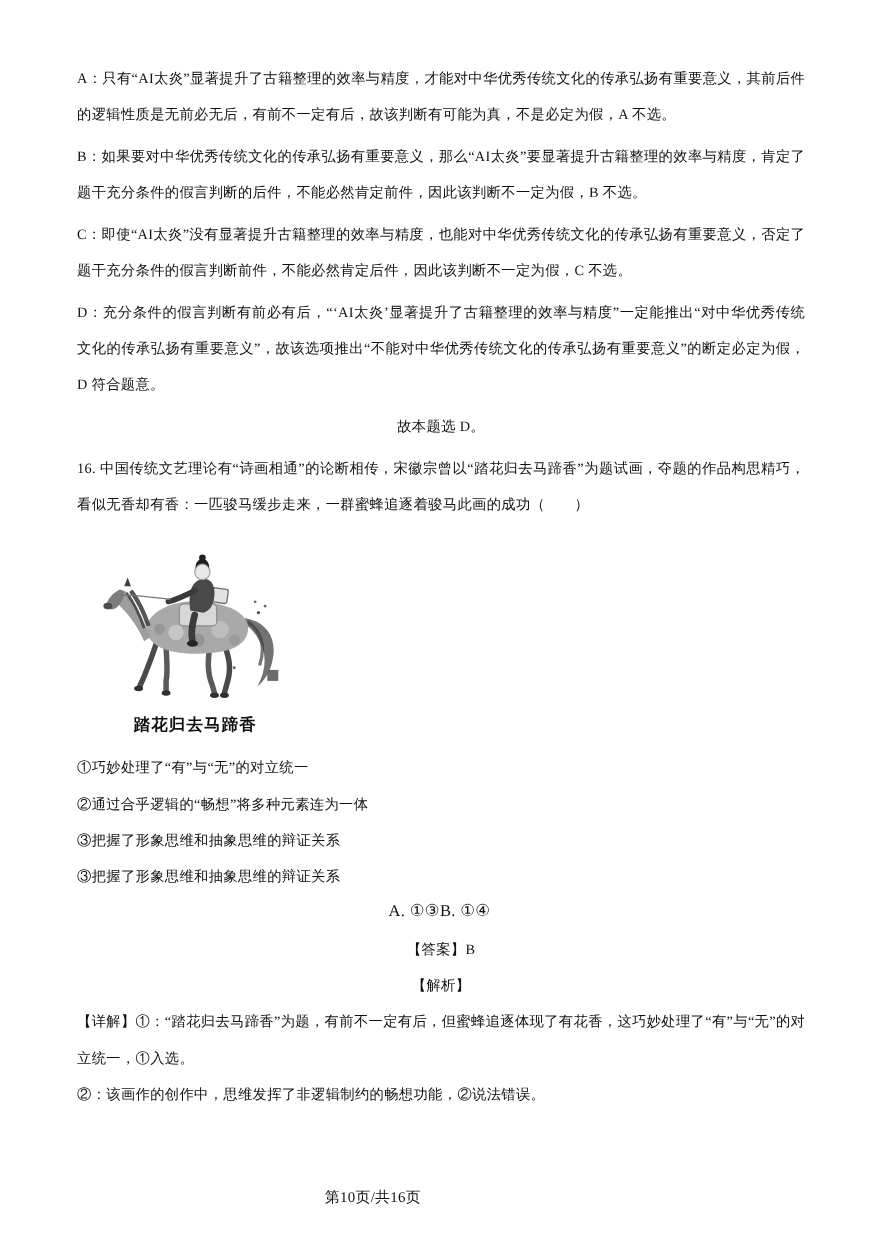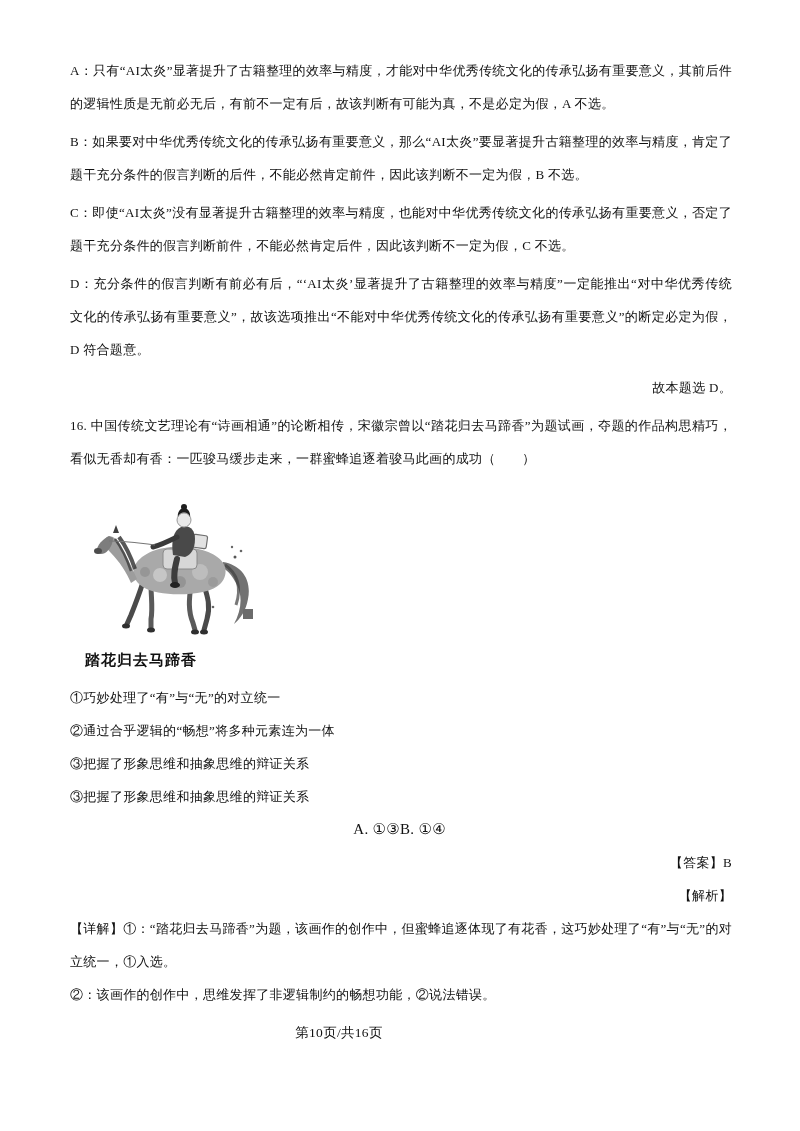--- a/index.html
+++ b/index.html
@@ -7,33 +7,33 @@
   body {
     width:800px; height:1131px; position:relative; overflow:hidden;
     font-family:"Liberation Serif","DejaVu Serif",serif;
     color:#111111;
   }
   .page { padding:54px 68px 0 70px; }
   .para {
     font-size:13px; line-height:33px; text-align:justify;
     letter-spacing:0.3px; margin-bottom:5px;
   }
-  .single { text-align:right; }
+  .single { text-align:center; }
   .figure { margin:12px 0 8px 15px; width:185px; }
   .figure svg { display:block; }
   .figure-caption {
-    font-size:15px; font-weight:bold; text-align:left;
+    font-size:15px; font-weight:bold; text-align:center;
     line-height:26px; letter-spacing:1px;
   }
   .statements .para { margin-bottom:0; }
   .choice-row { display:flex; font-size:15px; line-height:33px; letter-spacing:0.3px;text-align:right; }
   .choice-row .choice-a { width:330px; }
   .answer-block .para { margin-bottom:0; }
   .footer {
-    position:absolute; left:0; top:1024px; width:678px;
+    position:absolute; left:0; top:1080px; width:678px;
     text-align:center; font-size:13.5px; letter-spacing:0.3px; color:#111;
   }
 </style>
 </head>
 <body>
 
 <div class="page">
 
   <div class="para">A：只有“AI太炎”显著提升了古籍整理的效率与精度，才能对中华优秀传统文化的传承弘扬有重要意义，其前后件的逻辑性质是无前必无后，有前不一定有后，故该判断有可能为真，不是必定为假，A 不选。</div>
   <div class="para">B：如果要对中华优秀传统文化的传承弘扬有重要意义，那么“AI太炎”要显著提升古籍整理的效率与精度，肯定了题干充分条件的假言判断的后件，不能必然肯定前件，因此该判断不一定为假，B 不选。</div>
@@ -119,20 +119,20 @@
   </div>
 
   <div class="choice-row">
     <span class="choice-a">A. ①③</span>
     <span class="choice-b">B. ①④</span>
   </div>
 
   <div class="answer-block">
     <div class="para single">【答案】B</div>
     <div class="para single">【解析】</div>
-    <div class="para">【详解】①：“踏花归去马蹄香”为题，该画作的创作中，但蜜蜂追逐体现了有花香，这巧妙处理了“有”与“无”的对立统一，①入选。</div>
+    <div class="para">【详解】①：“踏花归去马蹄香”为题，有前不一定有后，但蜜蜂追逐体现了有花香，这巧妙处理了“有”与“无”的对立统一，①入选。</div>
     <div class="para">②：该画作的创作中，思维发挥了非逻辑制约的畅想功能，②说法错误。</div>
 
   </div>
 
 </div>
 
 <div class="footer">第10页/共16页</div>
 
 </body></html>

